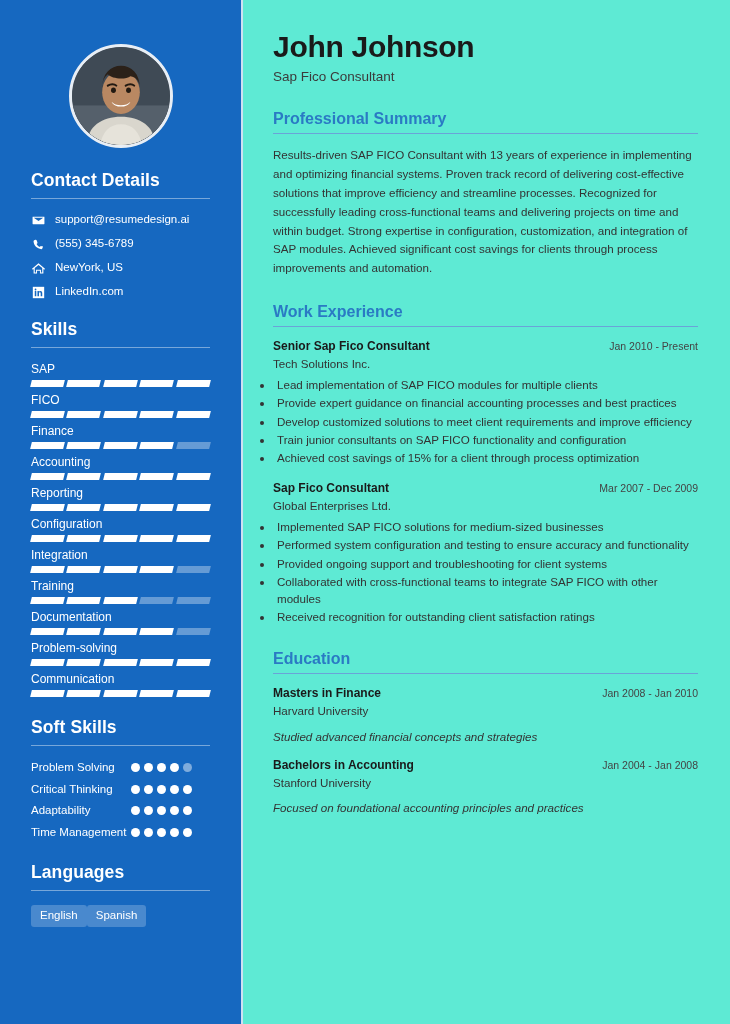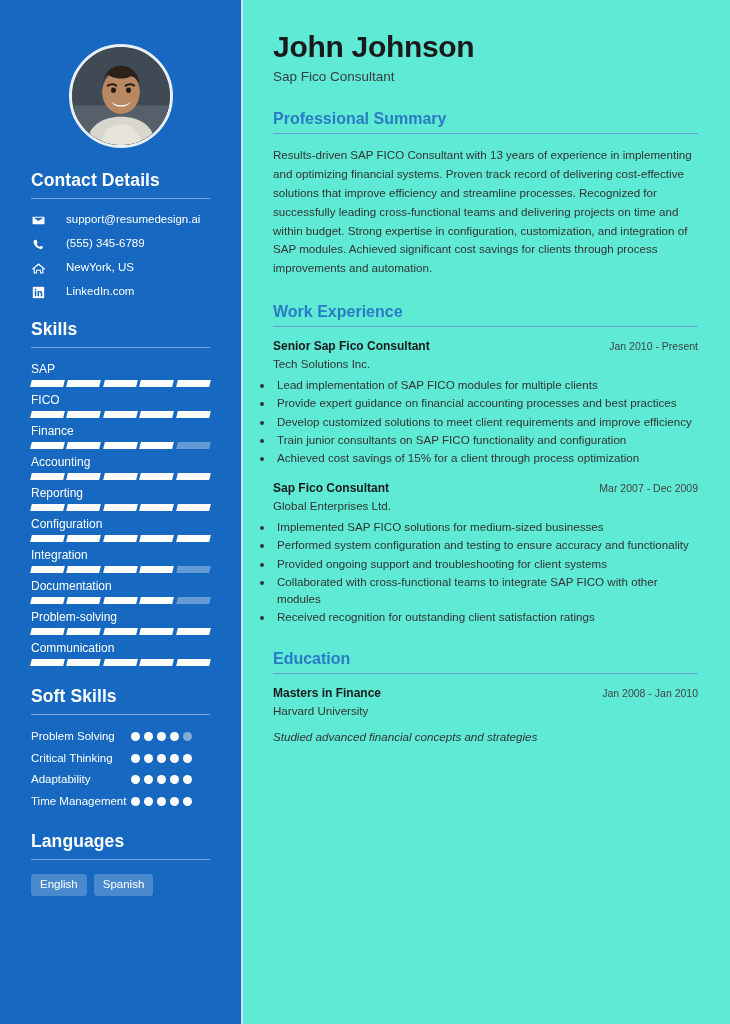--- a/index.html
+++ b/index.html
@@ -62,21 +62,21 @@
     height: 1px;
     background: rgba(255,255,255,0.42);
     margin-bottom: 14px;
   }
 
   
   .contact-list { list-style: none; }
   .contact-item {
     display: flex;
     align-items: center;
-    gap: 21px;
+    gap: 10px;
     font-size: 11.5px;
     color: #ffffff;
     margin-bottom: 10px;
     line-height: 1.2;
   }
   .contact-icon {
     width: 14px;
     height: 14px;
     flex: 0 0 14px;
     display: flex;
@@ -131,21 +131,21 @@
   .dot {
     width: 9px;
     height: 9px;
     border-radius: 50%;
     background: rgba(255,255,255,0.45);
   }
   .dot.on { background: #ffffff; }
 
   
   .lang-block { margin-top: 22px; }
-  .lang-chips { display: flex; flex-wrap: wrap; gap: 7px; }
+  .lang-chips { display: flex; flex-wrap: wrap; }
   .chip {
     background: rgba(255,255,255,0.22);
     border-radius: 3px;
     padding: 4px 9px;
     font-size: 11.5px;
     color: #ffffff;
     line-height: 1.2;
   }
 
   
@@ -380,20 +380,30 @@
             <div class="skill-name">Integration</div>
             <div class="skill-bar">
               <span class="seg on"></span>
               <span class="seg on"></span>
               <span class="seg on"></span>
               <span class="seg on"></span>
               <span class="seg"></span>
             </div>
           </div>
           <div class="skill-row">
+            <div class="skill-name">Training</div>
+            <div class="skill-bar">
+              <span class="seg on"></span>
+              <span class="seg on"></span>
+              <span class="seg on"></span>
+              <span class="seg"></span>
+              <span class="seg"></span>
+            </div>
+          </div>
+          <div class="skill-row">
             <div class="skill-name">Documentation</div>
             <div class="skill-bar">
               <span class="seg on"></span>
               <span class="seg on"></span>
               <span class="seg on"></span>
               <span class="seg on"></span>
               <span class="seg"></span>
             </div>
           </div>
           <div class="skill-row">
@@ -528,17 +538,25 @@
       <div class="sec-rule"></div>
       <div id="edu-list">
           <div class="edu-entry">
             <div class="entry-head">
               <div class="entry-title">Masters in Finance</div>
               <div class="entry-date">Jan 2008 - Jan 2010</div>
             </div>
             <div class="entry-sub">Harvard University</div>
             <div class="entry-desc">Studied advanced financial concepts and strategies</div>
           </div>
+          <div class="edu-entry">
+            <div class="entry-head">
+              <div class="entry-title">Bachelors in Accounting</div>
+              <div class="entry-date">Jan 2004 - Jan 2008</div>
+            </div>
+            <div class="entry-sub">Stanford University</div>
+            <div class="entry-desc">Focused on foundational accounting principles and practices</div>
+          </div>
         </div>
     </section>
 
   </main>
 </div>
 
 </body></html>

